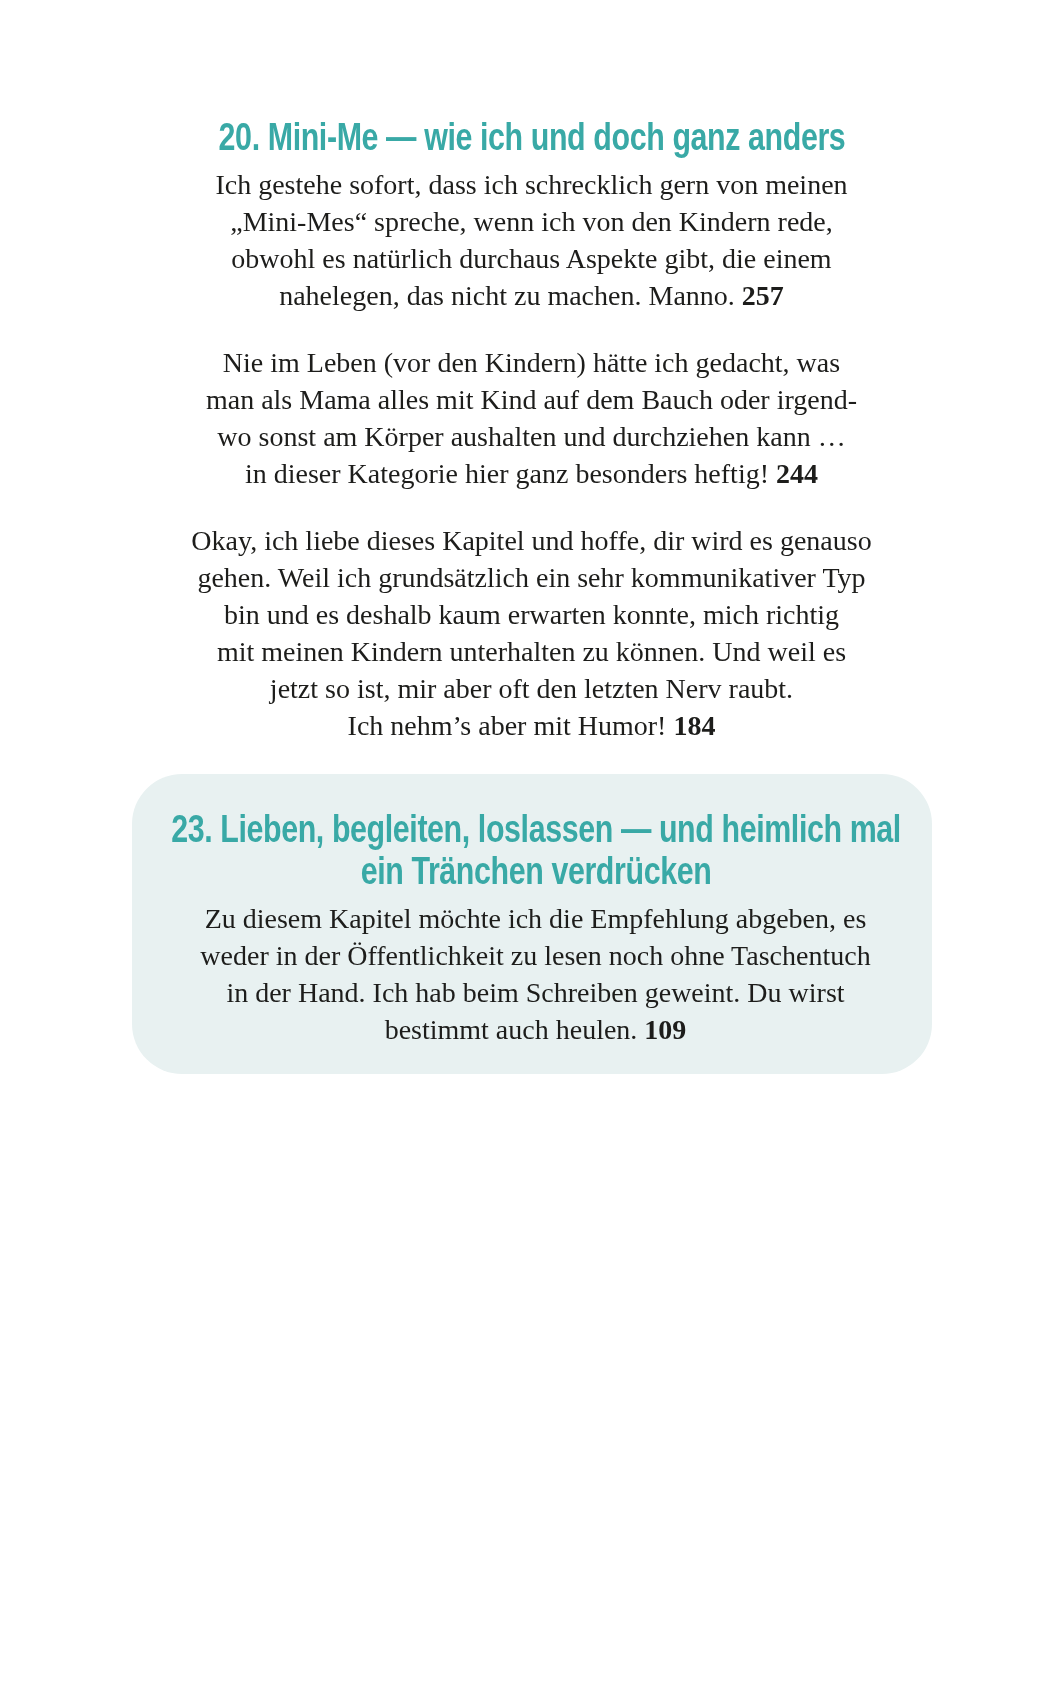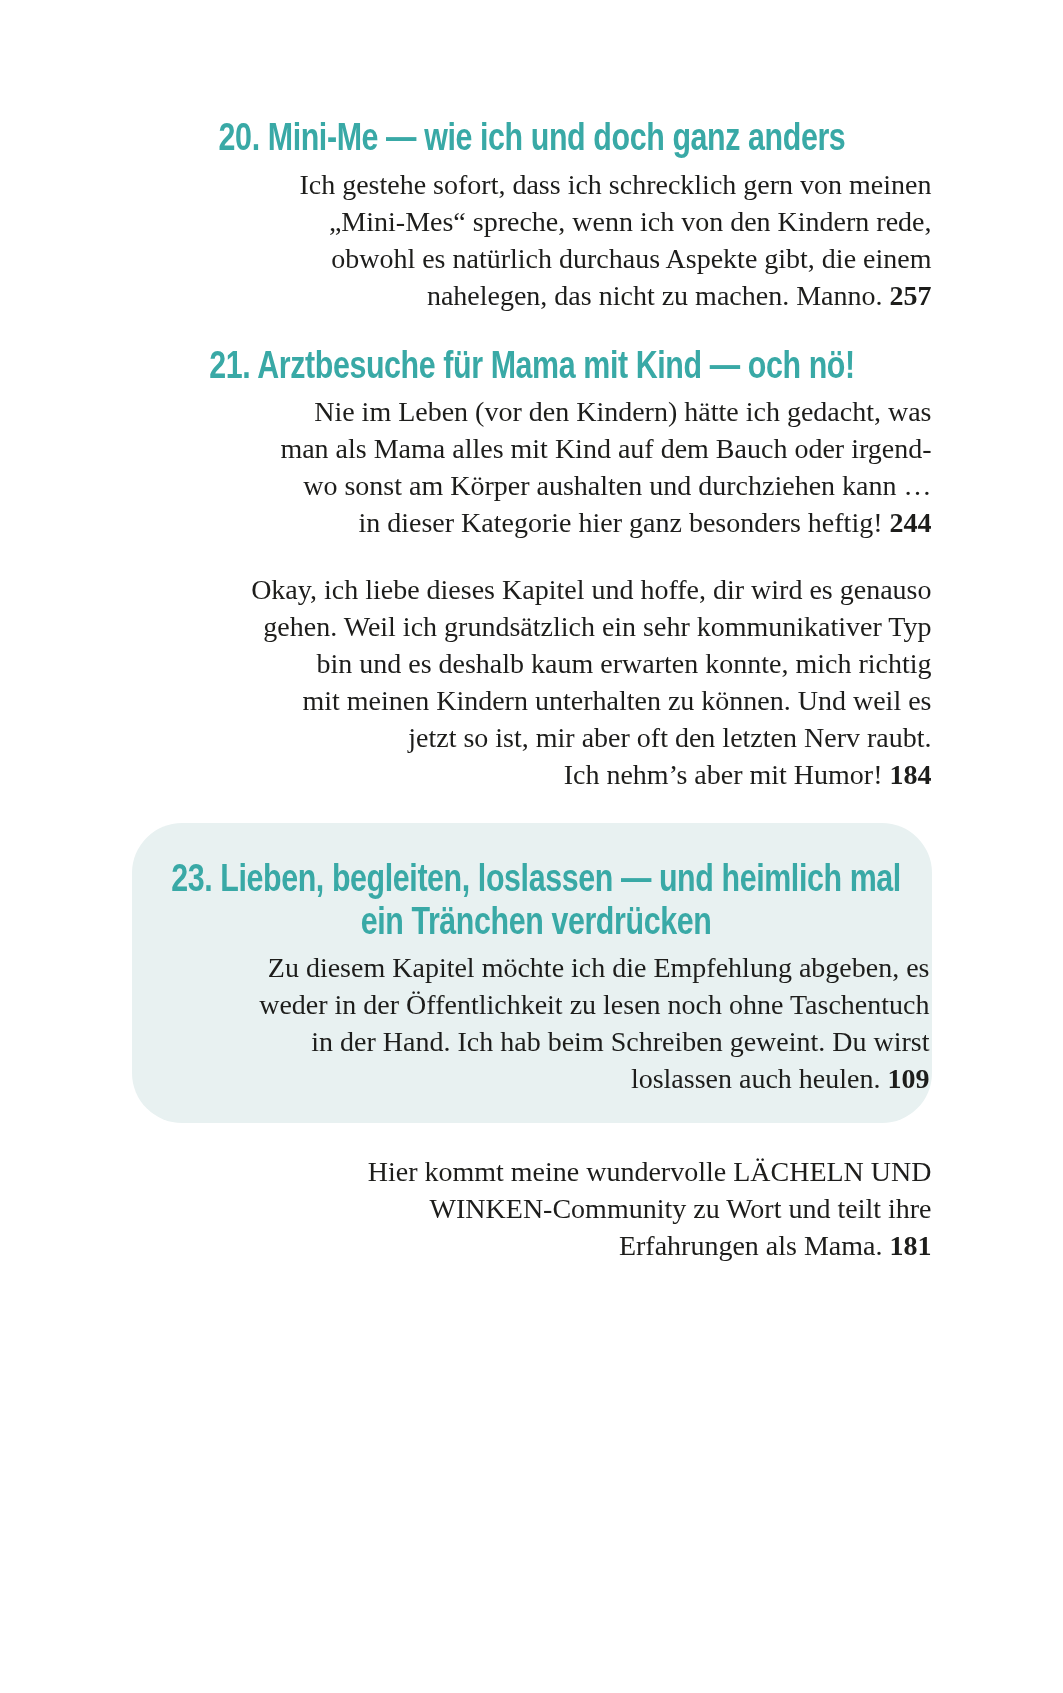--- a/index.html
+++ b/index.html
@@ -41,21 +41,20 @@
     transform: scaleX(0.8);
     transform-origin: 50% 50%;
     white-space: pre-line;
     letter-spacing: -0.5px;
   }
   .chapter-summary {
     margin: 0;
     font-size: 28px;
     line-height: 37px;
     white-space: pre-line;
-    text-align: right;
   }
   .page-number {
     font-weight: bold;
   }
   .highlight-box {
     background: #e8f1f1;
     border-radius: 50px;
     padding: 34px 2px 26px 10px;
     margin: 0 0 30px 0;
   }
@@ -73,23 +72,20 @@
       <h2 class="chapter-title">
           <span class="condensed">20. Mini-Me — wie ich und doch ganz anders</span>
         </h2>
       <p class="chapter-summary"><span>Ich gestehe sofort, dass ich schrecklich gern von meinen
 „Mini-Mes“ spreche, wenn ich von den Kindern rede,
 obwohl es natürlich durchaus Aspekte gibt, die einem
 nahelegen, das nicht zu machen. Manno. </span><span class="page-number">257</span></p>
     </section>
 
     <section class="toc-section">
-      <h2 class="chapter-title">
-          <span class="condensed">21. Arztbesuche für Mama mit Kind — och nö!</span>
-        </h2>
       <p class="chapter-summary"><span>Nie im Leben (vor den Kindern) hätte ich gedacht, was
 man als Mama alles mit Kind auf dem Bauch oder irgend-
 wo sonst am Körper aushalten und durchziehen kann …
 in dieser Kategorie hier ganz besonders heftig! </span><span class="page-number">244</span></p>
     </section>
 
     <section class="toc-section">
       <p class="chapter-summary"><span>Okay, ich liebe dieses Kapitel und hoffe, dir wird es genauso
 gehen. Weil ich grundsätzlich ein sehr kommunikativer Typ
 bin und es deshalb kaum erwarten konnte, mich richtig
@@ -100,24 +96,21 @@
 
     <div class="highlight-box">
       <section class="toc-section">
         <h2 class="chapter-title">
             <span class="condensed">23. Lieben, begleiten, loslassen — und heimlich mal
 ein Tränchen verdrücken</span>
           </h2>
         <p class="chapter-summary"><span>Zu diesem Kapitel möchte ich die Empfehlung abgeben, es
 weder in der Öffentlichkeit zu lesen noch ohne Taschentuch
 in der Hand. Ich hab beim Schreiben geweint. Du wirst
-loslassen auch heulen. </span><span class="page-number">109</span></p>
+bestimmt auch heulen. </span><span class="page-number">109</span></p>
       </section>
     </div>
 
     <section class="toc-section">
-      <p class="chapter-summary"><span>Hier kommt meine wundervolle LÄCHELN UND
-WINKEN-Community zu Wort und teilt ihre
-Erfahrungen als Mama. </span><span class="page-number">181</span></p>
     </section>
 
   </div>
 </div>
 
 </body></html>

